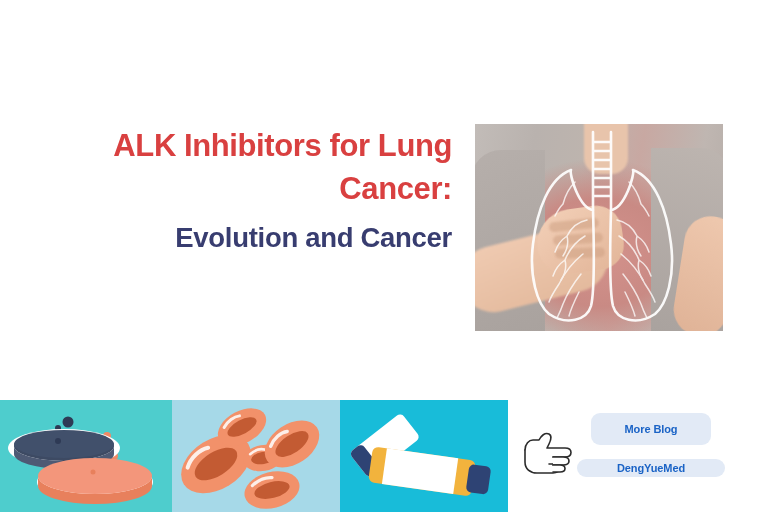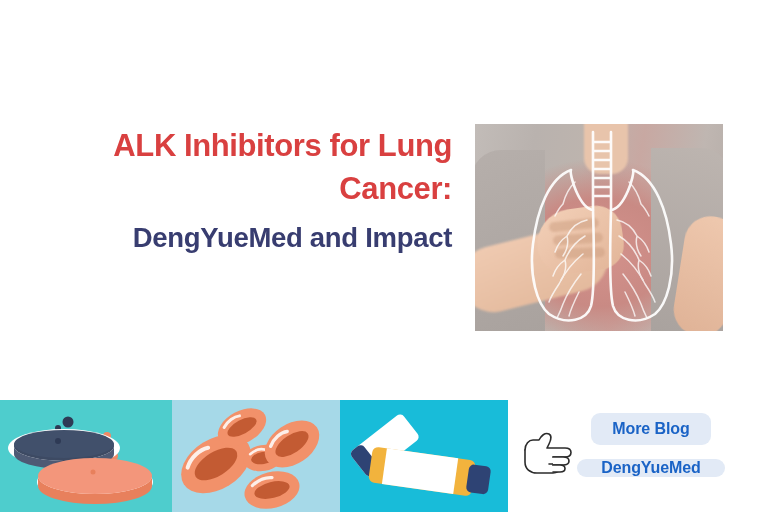--- a/index.html
+++ b/index.html
@@ -130,40 +130,40 @@
   .cta-hand {
     position: absolute;
     left: 519px; top: 428px;
     width: 58px; height: 50px;
   }
   .cta-btn {
     position: absolute;
     background: #E2EAF6;
     border-radius: 9px;
     color: #1A63C6;
-    font-size: 16px;
+    font-size: 11px;
     font-weight: 700;
     letter-spacing: -0.1px;
     display: flex;
     align-items: center;
     justify-content: center;
     border: none;
     font-family: "Liberation Sans", sans-serif;
     cursor: pointer;
   }
   .btn-more  { left: 591px; top: 413px; width: 120px; height: 32px; }
   .btn-brand { left: 577px; top: 459px; width: 148px; height: 18px; }
 </style>
 </head>
 <body>
 
 <div class="title-block">
   <h1 class="title-main">ALK Inhibitors for Lung Cancer:</h1>
   <div class="title-sub">
-    <div>DengYueMed and Impact</div>
+    <div>Evolution and Cancer</div>
   </div>
 </div>
 
 <div class="hero-photo">
   <div class="hp-bg"></div>
   <div class="hp-shoulderL"></div>
   <div class="hp-shoulderR"></div>
   <div class="hp-neck"></div>
   <div class="hp-arm"></div>
   <div class="hp-arm2"></div>

